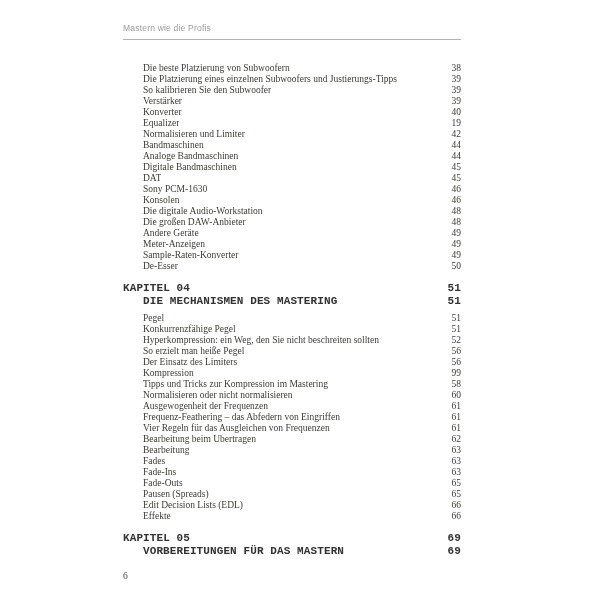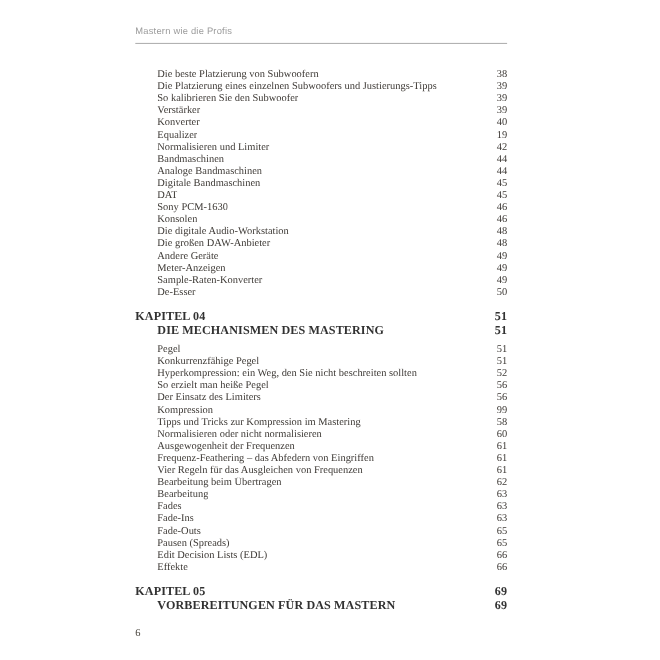--- a/index.html
+++ b/index.html
@@ -37,21 +37,21 @@
     height: 11px;
     line-height: 11px;
     font-size: 9.5px;
     color: #3e3a36;
     padding-left: 20px;
   }
   .entry-row .label { white-space: nowrap; overflow: hidden; }
   .kapitel-row, .chapter-title-row {
     height: 13px;
     line-height: 13px;
-    font-family: Liberation Serif, serif;
+    font-family: Liberation Mono, monospace;
     font-weight: bold;
     font-size: 11px;
     letter-spacing: 0.1px;
     color: #323232;
   }
   .kapitel-row { margin-top: 10px; }
   .chapter-title-row { padding-left: 20px; margin-bottom: 5px; }
   .pagenum { white-space: nowrap; }
   .folio {
     position: absolute;

